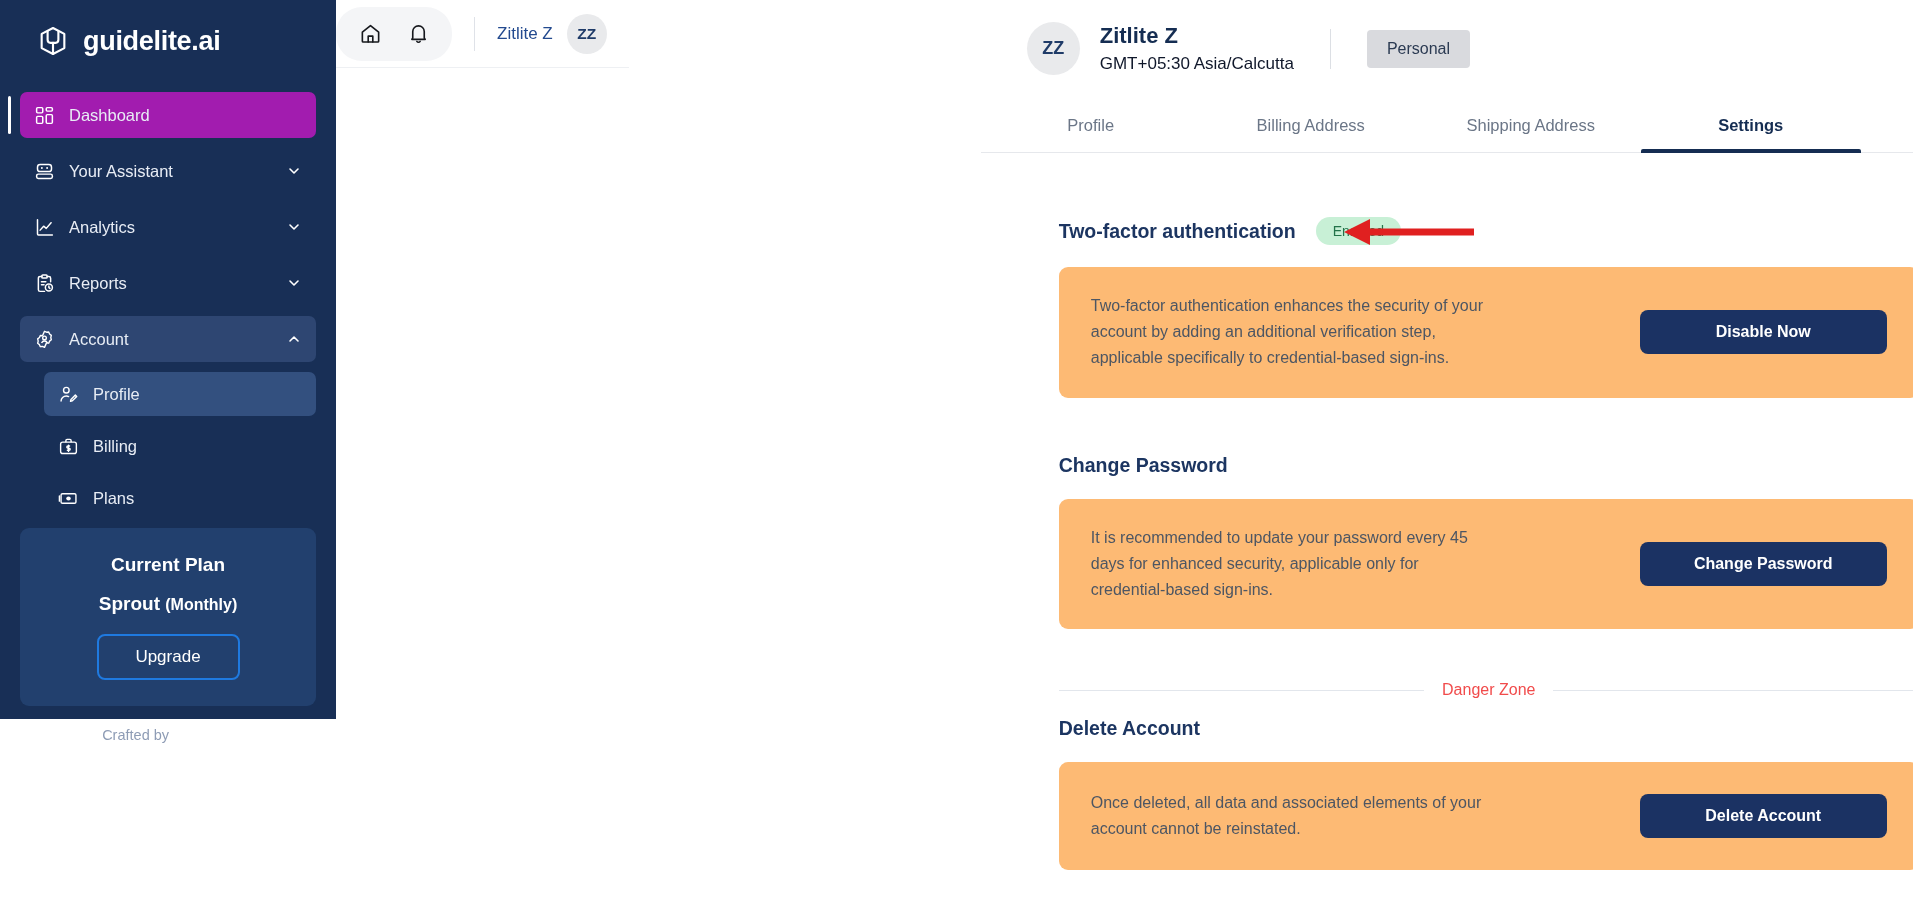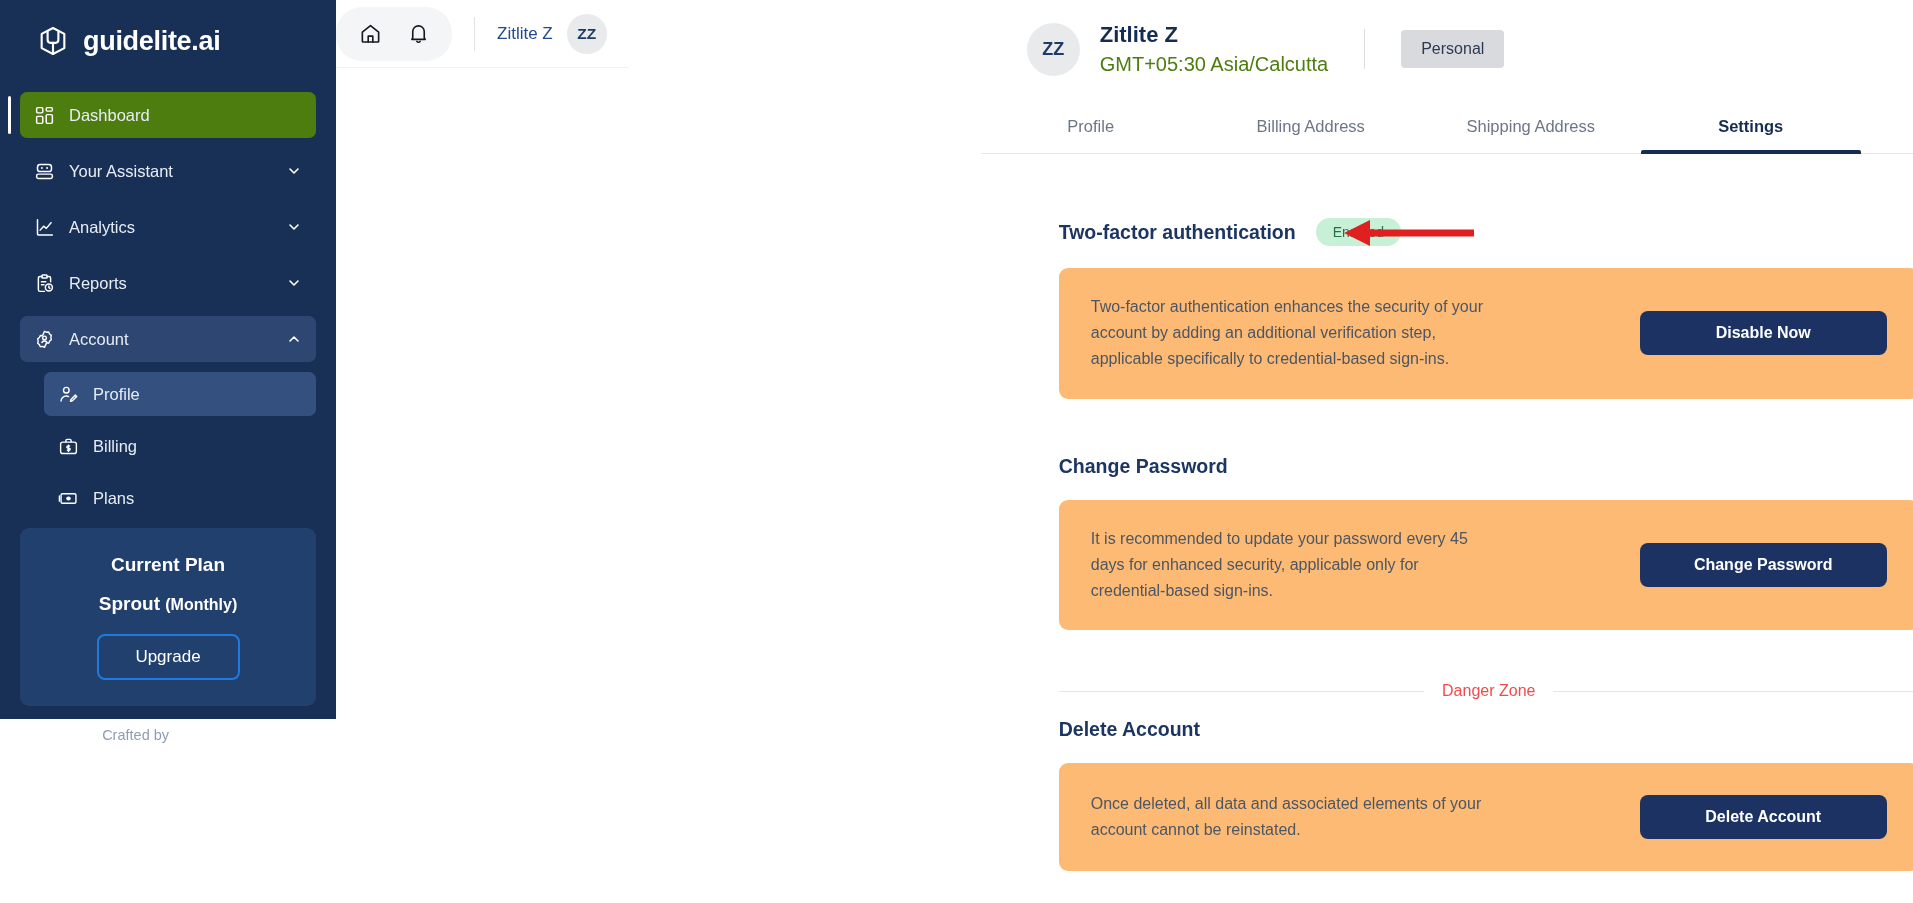--- a/index.html
+++ b/index.html
@@ -29,21 +29,21 @@
   .nav { padding: 12px 20px 0 20px; }
   .nav-item {
     display: flex; align-items: center; gap: 14px;
     height: 46px; padding: 0 14px;
     border-radius: 7px; cursor: pointer;
     color: #e8edf5; font-size: 16.5px;
     margin-bottom: 10px; position: relative;
   }
   .nav-item .ico { width: 21px; height: 21px; flex: 0 0 21px; display:block; }
   .nav-item .label { flex: 1; }
-  .nav-item.active { background: #4d7c0f; }
+  .nav-item.active { background: #a21caf; }
   .nav-item.active::before {
     content: ""; position: absolute; left: -12px; top: 4px;
     width: 3px; height: 38px; background: #ffffff; border-radius: 2px;
   }
   .nav-item.open { background: #2e4672; }
   .chev { width: 16px; height: 16px; flex: 0 0 16px; }
   .subnav { padding-left: 24px; }
   .subnav .nav-item { margin-bottom: 8px; height: 44px; }
   .subnav .nav-item.active::before { display: none; }
   .subnav .nav-item.active { background: #33507f; }
@@ -102,21 +102,21 @@
     display: flex; align-items: center; gap: 20px;
     padding: 22px 0 20px 398px;
   }
   .avatar-lg {
     width: 53px; height: 53px; border-radius: 50%; background: #e9eaec;
     color: #1f3b68; font-size: 18px; font-weight: 600;
     display: flex; align-items: center; justify-content: center;
   }
   .ph-texts { display: flex; flex-direction: column; gap: 5px; }
   .ph-name { color: #152d52; font-size: 22px; font-weight: 700; }
-  .ph-tz { color: #4d7c0f; font-size: 20px; }
+  .ph-tz { color: #0f172a; font-size: 17px; }
   .ph-sep { width: 1px; height: 40px; background: #dcdfe4; margin-left: 16px; }
   .badge-personal {
     background: #d9dade; color: #2b3a52; font-size: 16px;
     padding: 10px 20px; border-radius: 4px; margin-left: 16px;
   }
 
   .tabs {
     display: flex; align-items: flex-end;
     margin: 0 30px 0 352px;
     border-bottom: 1px solid #e6e8ec;

